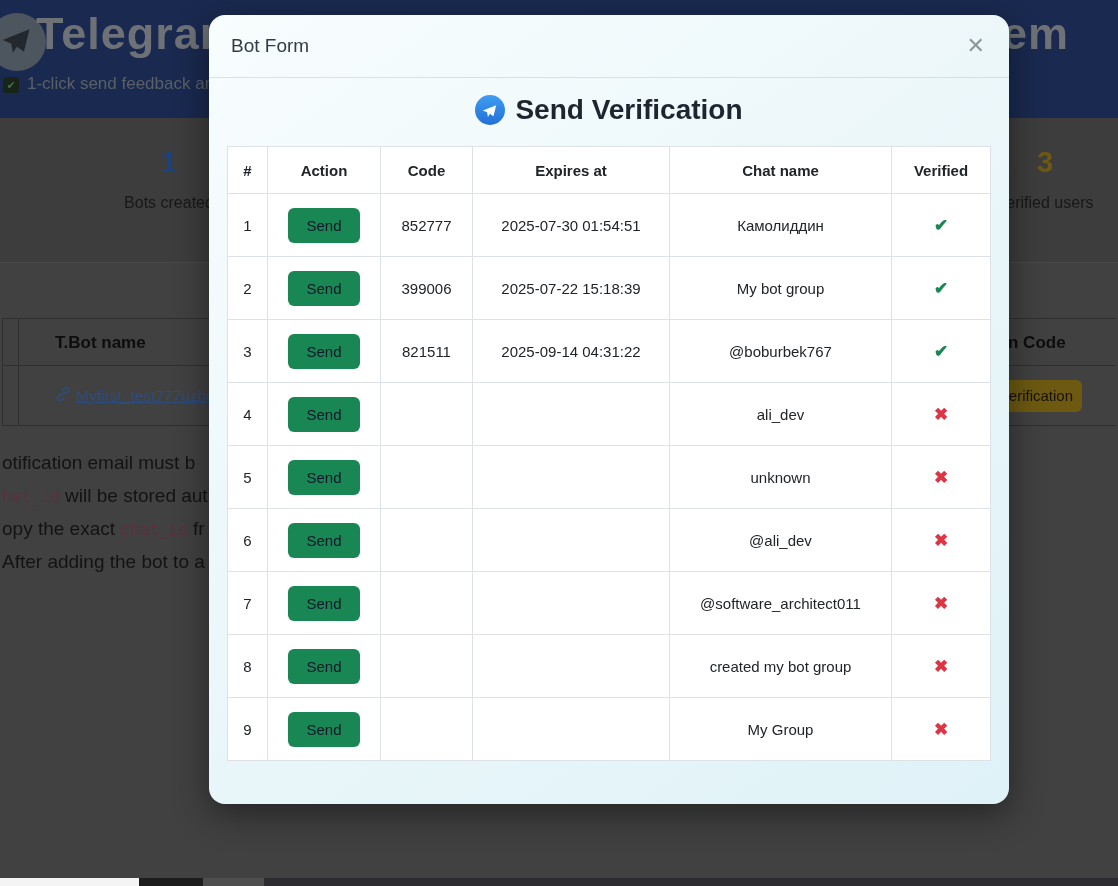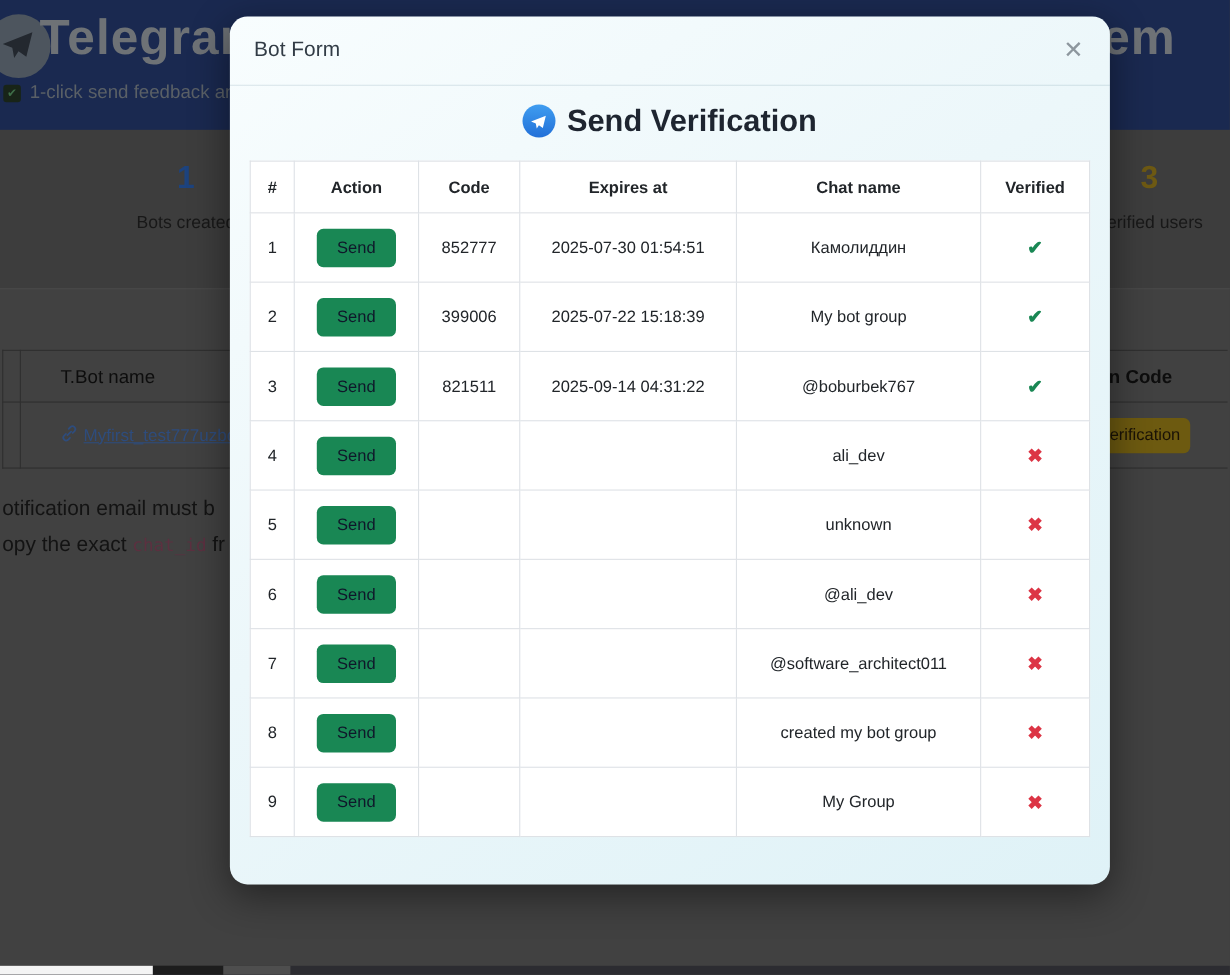--- a/index.html
+++ b/index.html
@@ -25,21 +25,21 @@
   .stat{position:absolute;width:130px;text-align:center;}
   .stat-bots{left:104px;top:146px;}
   .stat-verified{left:980px;top:146px;}
   .stat-value{font-size:29px;font-weight:700;}
   .stat-bots .stat-value{color:#1d437e;}
   .stat-verified .stat-value{color:#6d5913;}
   .stat-label{margin-top:15px;font-size:16px;color:#181818;white-space:nowrap;}
 
   .bgt-line-h{position:absolute;height:1px;background:#2f2f2f;}
   .bgt-line-v{position:absolute;width:1px;background:#2f2f2f;}
-  .bgt-header-left{position:absolute;left:55px;top:333px;font-size:17px;font-weight:400;color:#0d0d0d;}
+  .bgt-header-left{position:absolute;left:55px;top:333px;font-size:17px;font-weight:700;color:#0d0d0d;}
   .bgt-header-right{position:absolute;left:1008px;top:333px;font-size:17px;font-weight:700;color:#0d0d0d;white-space:nowrap;}
   .bot-link{position:absolute;left:55px;top:386px;font-size:15.5px;color:#2e4c7c;text-decoration:underline;
     display:flex;align-items:center;gap:5px;cursor:pointer;white-space:nowrap;}
   .bot-link svg{width:16px;height:16px;color:#2e4c7c;}
   .verify-btn{position:absolute;left:988px;top:380px;width:94px;height:32px;background:#6d5a10;border:none;
     border-radius:6px;color:#1a1206;font-size:15px;line-height:32px;text-align:right;padding:0 9px 0 0;
     font-family:inherit;cursor:pointer;white-space:nowrap;}
 
   .notes{position:absolute;left:2px;top:446px;font-size:19px;color:#131313;}
   .note-line{height:33px;line-height:33px;white-space:nowrap;}
@@ -125,21 +125,23 @@
   </div>
 
   <div class="bgt-line-h" style="left:940px;top:318px;width:176px;"></div>
   <div class="bgt-line-h" style="left:940px;top:365px;width:176px;"></div>
   <div class="bgt-line-h" style="left:940px;top:425px;width:176px;"></div>
   <div class="bgt-header-right">n Code</div>
   <button class="verify-btn">erification</button>
 
   <div class="notes">
       <div class="note-line"><span class="">otification email must b</span></div>
+      <div class="note-line"><span class="code">hat_id</span><span class=""> will be stored aut</span></div>
       <div class="note-line"><span class="">opy the exact </span><span class="code">chat_id</span><span class=""> fr</span></div>
+      <div class="note-line"><span class="">After adding the bot to a</span></div>
     </div>
 
   <div class="taskbar">
     <div class="tb-seg tb-white"></div>
     <div class="tb-seg tb-dark"></div>
     <div class="tb-seg tb-gray"></div>
   </div>
 </div>
 
 <div class="modal">

